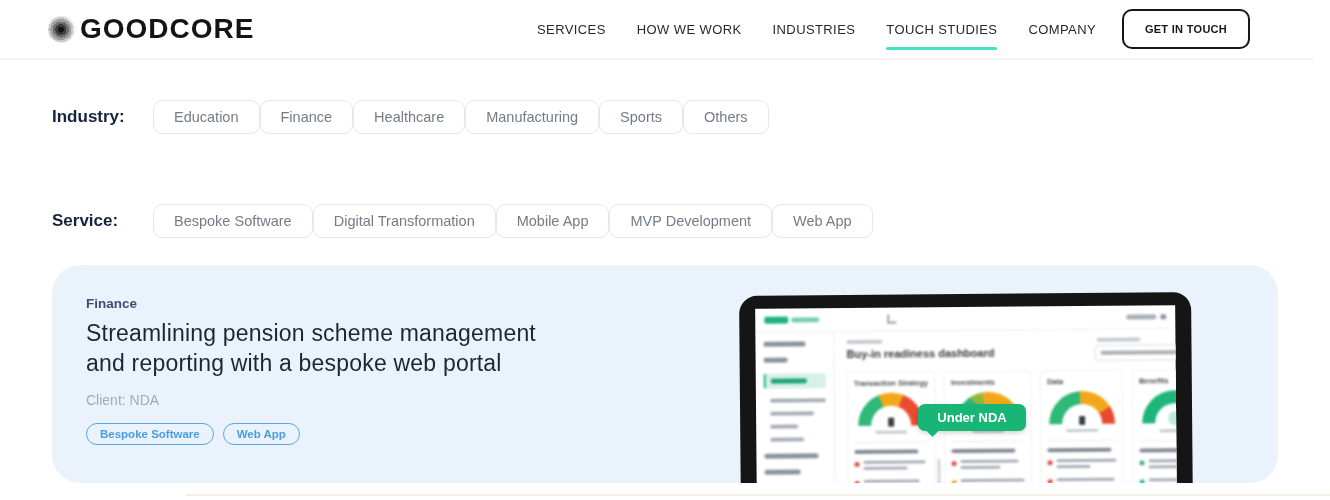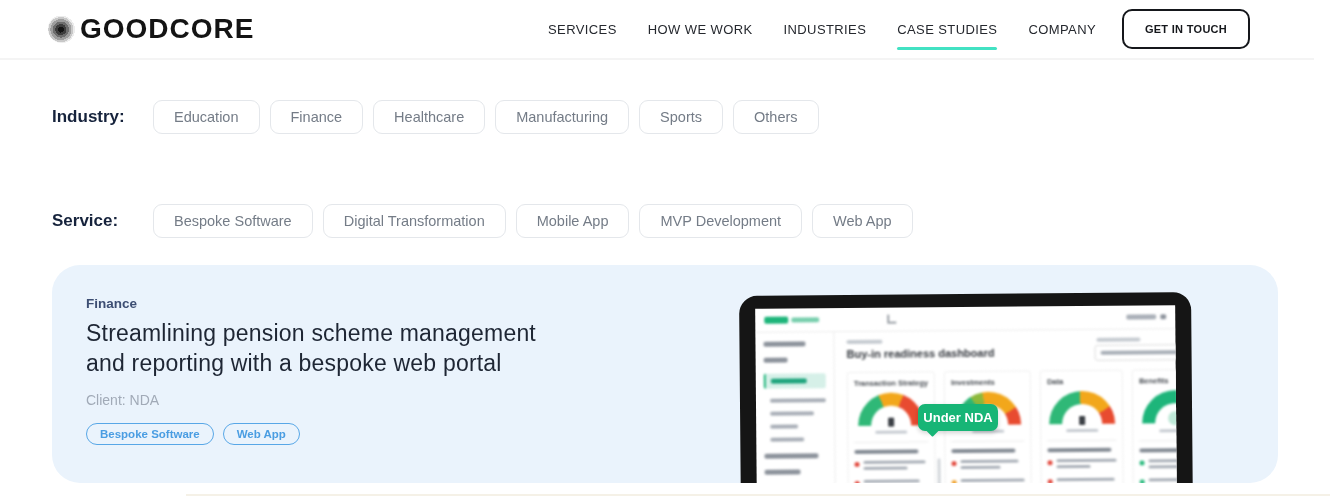--- a/index.html
+++ b/index.html
@@ -23,21 +23,21 @@
               height:3px; background:#42e2c3; border-radius:2px; }
   .cta { margin-left:26px; width:128px; height:40px; display:flex; align-items:center; justify-content:center;
          border:2px solid #15171b; border-radius:10px; background:#fff;
          font-size:11px; font-weight:700; letter-spacing:.3px; color:#15171b; cursor:pointer; }
 
   
   .filter-row { position:absolute; left:52px; display:flex; align-items:center; }
   .filter-row.industry { top:100px; }
   .filter-row.service { top:164px;margin-top:40px; }
   .filter-label { width:101px; font-size:17px; font-weight:600; color:#16233c; }
-  .chips { display:flex; gap:10px; }
+  .chips { display:flex; }
   .chip { border:1px solid #e4e7eb; border-radius:9px; background:#fff; cursor:pointer;
           padding:8px 20px; font-size:14.5px; color:#747c87; white-space:nowrap; }
 
   
   .card { position:absolute; left:52px; top:265px; width:1226px; height:218px;
           background:#eaf3fc; border-radius:28px; overflow:hidden; cursor:pointer; }
   .cat { position:absolute; left:34px; top:31px; font-size:13.5px; font-weight:700; color:#3d4e73; }
   .title { position:absolute; left:34px; top:53px; font-size:23px; font-weight:400;
            color:#1e2634; line-height:30px; letter-spacing:.2px; }
   .client { position:absolute; left:34px; top:127px; font-size:14px; font-weight:500; color:#a1aab7; }
@@ -90,21 +90,21 @@
   .gcenter.green { width:14px; height:14px; border-radius:50%; background:#bfe9d8; margin-top:-12px; }
   .gcap { width:32px; height:3px; background:#c7ccd2; border-radius:2px; margin:4px auto 0; }
   .ddiv { height:1px; background:#ececec; margin:8px 0 7px; }
   .dlist-h { width:64px; height:4px; background:#858c95; border-radius:2px; margin-bottom:7px; }
   .drow { display:flex; gap:4px; margin-bottom:7px; }
   .dot { width:5px; height:5px; border-radius:50%; flex:none; margin-top:1px; }
   .dot.r { background:#e2483d; } .dot.o { background:#f0a32e; } .dot.g { background:#27b97c; }
   .dlines .bar { height:3px; margin-bottom:3px; }
   .dscroll { position:absolute; right:-6px; top:86px; width:3px; height:42px; background:#d2d6da; border-radius:2px; }
 
-  .nda { position:absolute; left:866px; top:139px; width:80px; height:27px; z-index:4;
+  .nda { position:absolute; left:866px; top:139px; width:108px; height:27px; z-index:4;
          background:#17b576; border-radius:7px; display:flex; align-items:center; justify-content:center;
          font-size:13px; font-weight:700; color:#fff; box-shadow:0 2px 5px rgba(0,0,0,.18); }
   .nda::after { content:""; position:absolute; left:10px; bottom:-4px; width:9px; height:9px;
                 background:#17b576; transform:rotate(45deg); border-radius:1px; }
 
   .bottom-line { position:absolute; left:186px; right:0; top:494px; height:2px; background:#f5f1e7; }
 </style>
 </head>
 <body>
 
@@ -113,21 +113,21 @@
   <div class="header">
     <div class="logo">
       <span class="logo-mark"></span>
       <span class="logo-text">GOODCORE</span>
     </div>
     <div class="spacer"></div>
     <div class="nav">
       <span class="nav-item">SERVICES</span>
       <span class="nav-item">HOW WE WORK</span>
       <span class="nav-item">INDUSTRIES</span>
-      <span class="nav-item active">CASE STUDIES</span>
+      <span class="nav-item active">TOUCH STUDIES</span>
       <span class="nav-item">COMPANY</span>
     </div>
     <button class="cta">GET IN TOUCH</button>
   </div>
 
   <div class="filter-row industry">
     <span class="filter-label">Industry:</span>
     <div class="chips">
       <button class="chip">Education</button>
       <button class="chip">Finance</button>

